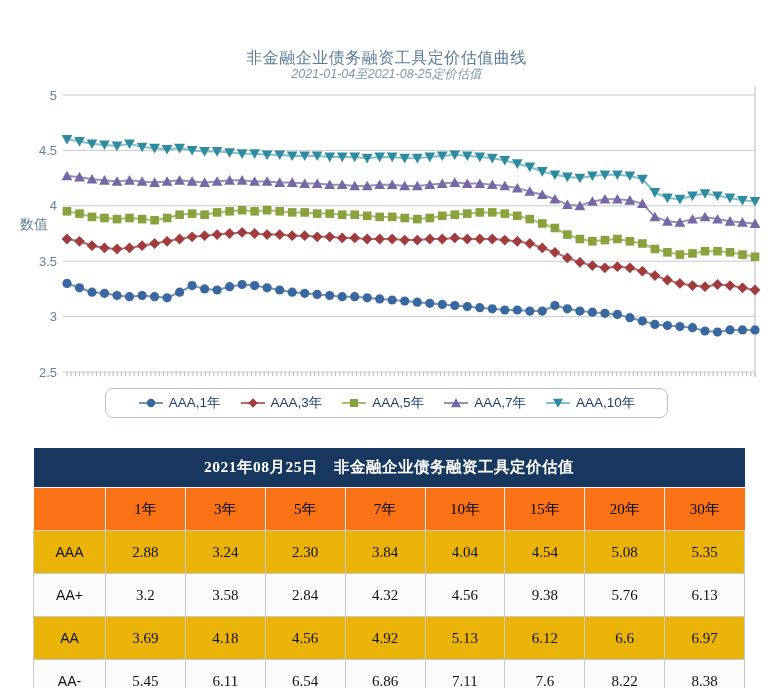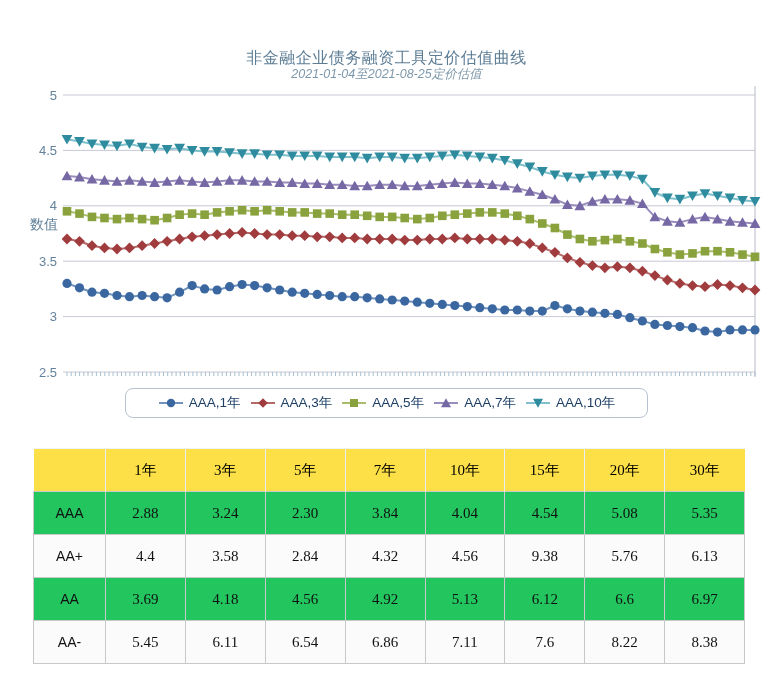--- a/index.html
+++ b/index.html
@@ -16,55 +16,55 @@
     margin-top:12px;text-align:center;
     font-size:16px;color:#5d7d95;letter-spacing:.5px;line-height:19px;
   }
   .chart-subtitle{
     text-align:center;font-size:12.5px;color:#7e98ab;line-height:15px;font-style:italic;
   }
   .plot-wrap{position:relative;width:773px;height:300px;margin-top:2px;}
   .plot-wrap svg{display:block;}
   svg text{font-family:"Liberation Sans",sans-serif;}
   .y-axis-title{
-    position:absolute;left:30px;top:132px;
+    position:absolute;left:20px;top:132px;
     font-size:14px;color:#5f7f98;
   }
   .legend-row{text-align:center;margin-top:4px;}
   .legend-box{
-    display:inline-flex;align-items:center;gap:9px;
+    display:inline-flex;align-items:center;gap:19px;
     border:1px solid #b8c2ce;border-radius:8px;
     padding:5px 32px;background:#fff;
   }
   .legend-item{display:inline-flex;align-items:center;gap:5px;}
   .legend-label{font-size:13.5px;color:#1d3f66;}
 
   
   .table-wrap{margin:30px 0 0 33px;}
   table.valuation{
     width:712px;border-collapse:collapse;table-layout:fixed;
     font-family:"Liberation Serif",serif;font-size:15px;text-align:center;
     color:#111;
   }
   table.valuation col.c-label{width:72px;}
   .t-title th{
     background:#17375e;color:#ffffff;font-weight:bold;
     font-size:15.5px;height:37px;letter-spacing:.5px;
   }
   .t-head th{
-    background:#fde047;color:#000;font-weight:normal;height:40px;
+    background:#f97316;color:#000;font-weight:normal;height:40px;
     border-top:1px solid #eef3f7;border-left:1px solid #e8eef3;
   }
   .t-head th:first-child{border-left:none;}
   tbody th,tbody td{
     height:40px;border:1px solid #c8c8c8;font-weight:normal;
   }
   tbody th{font-family:"Liberation Sans",sans-serif;font-size:14px;}
   tbody tr.odd{background:#fbfbfb;}
-  tbody tr.even{background:#22c55e;}
+  tbody tr.even{background:#eab308;}
 </style>
 </head>
 <body>
 
 <div class="page">
 
   <div class="chart-section">
     <div class="chart-title">非金融企业债务融资工具定价估值曲线</div>
     <div class="chart-subtitle">2021-01-04至2021-08-25定价估值</div>
     <div class="plot-wrap">
@@ -593,20 +593,23 @@
           <col>
           <col>
           <col>
           <col>
           <col>
           <col>
           <col>
           <col>
         </colgroup>
       <thead>
+        <tr class="t-title">
+          <th colspan="9">2021年08月25日　非金融企业债务融资工具定价估值</th>
+        </tr>
         <tr class="t-head" id="table-header-row">
           <th></th>
         <th>1年</th>
             <th>3年</th>
             <th>5年</th>
             <th>7年</th>
             <th>10年</th>
             <th>15年</th>
             <th>20年</th>
             <th>30年</th>
@@ -619,21 +622,21 @@
             <td>3.24</td>
             <td>2.30</td>
             <td>3.84</td>
             <td>4.04</td>
             <td>4.54</td>
             <td>5.08</td>
             <td>5.35</td>
           </tr>
           <tr class="odd">
             <th>AA+</th>
-            <td>4.4</td>
+            <td>3.2</td>
             <td>3.58</td>
             <td>2.84</td>
             <td>4.32</td>
             <td>4.56</td>
             <td>9.38</td>
             <td>5.76</td>
             <td>6.13</td>
           </tr>
           <tr class="even">
             <th>AA</th>

